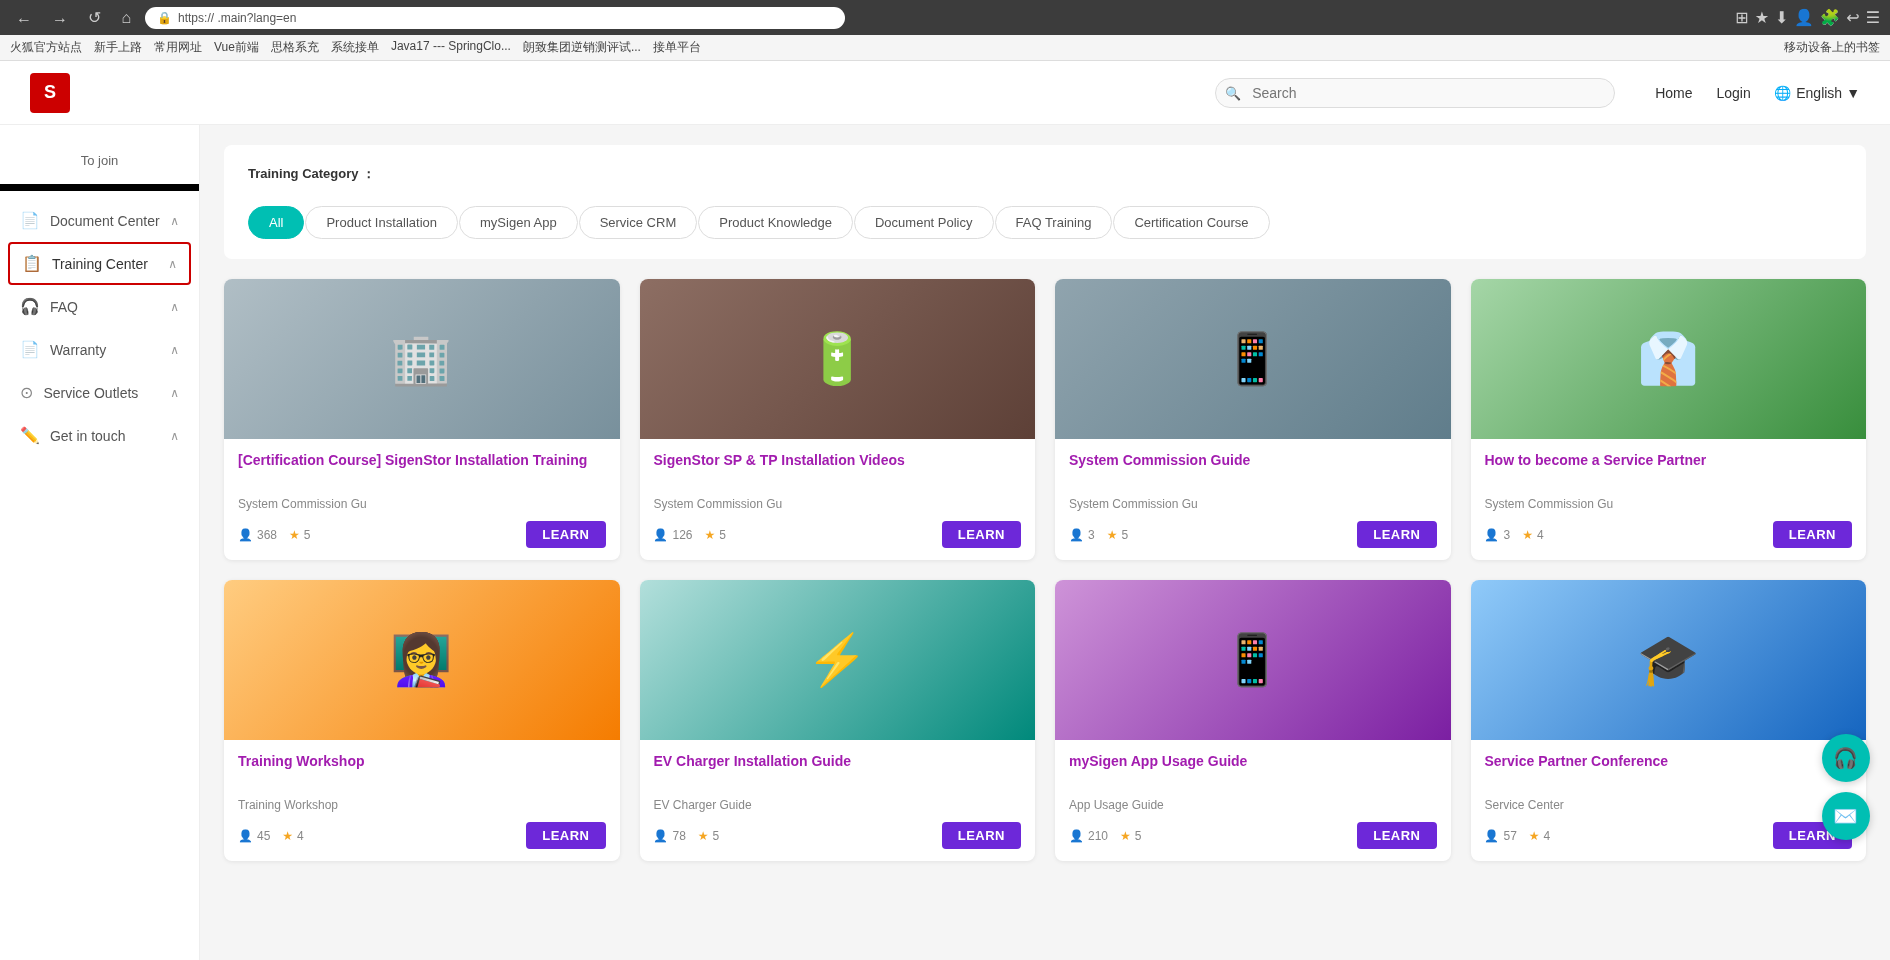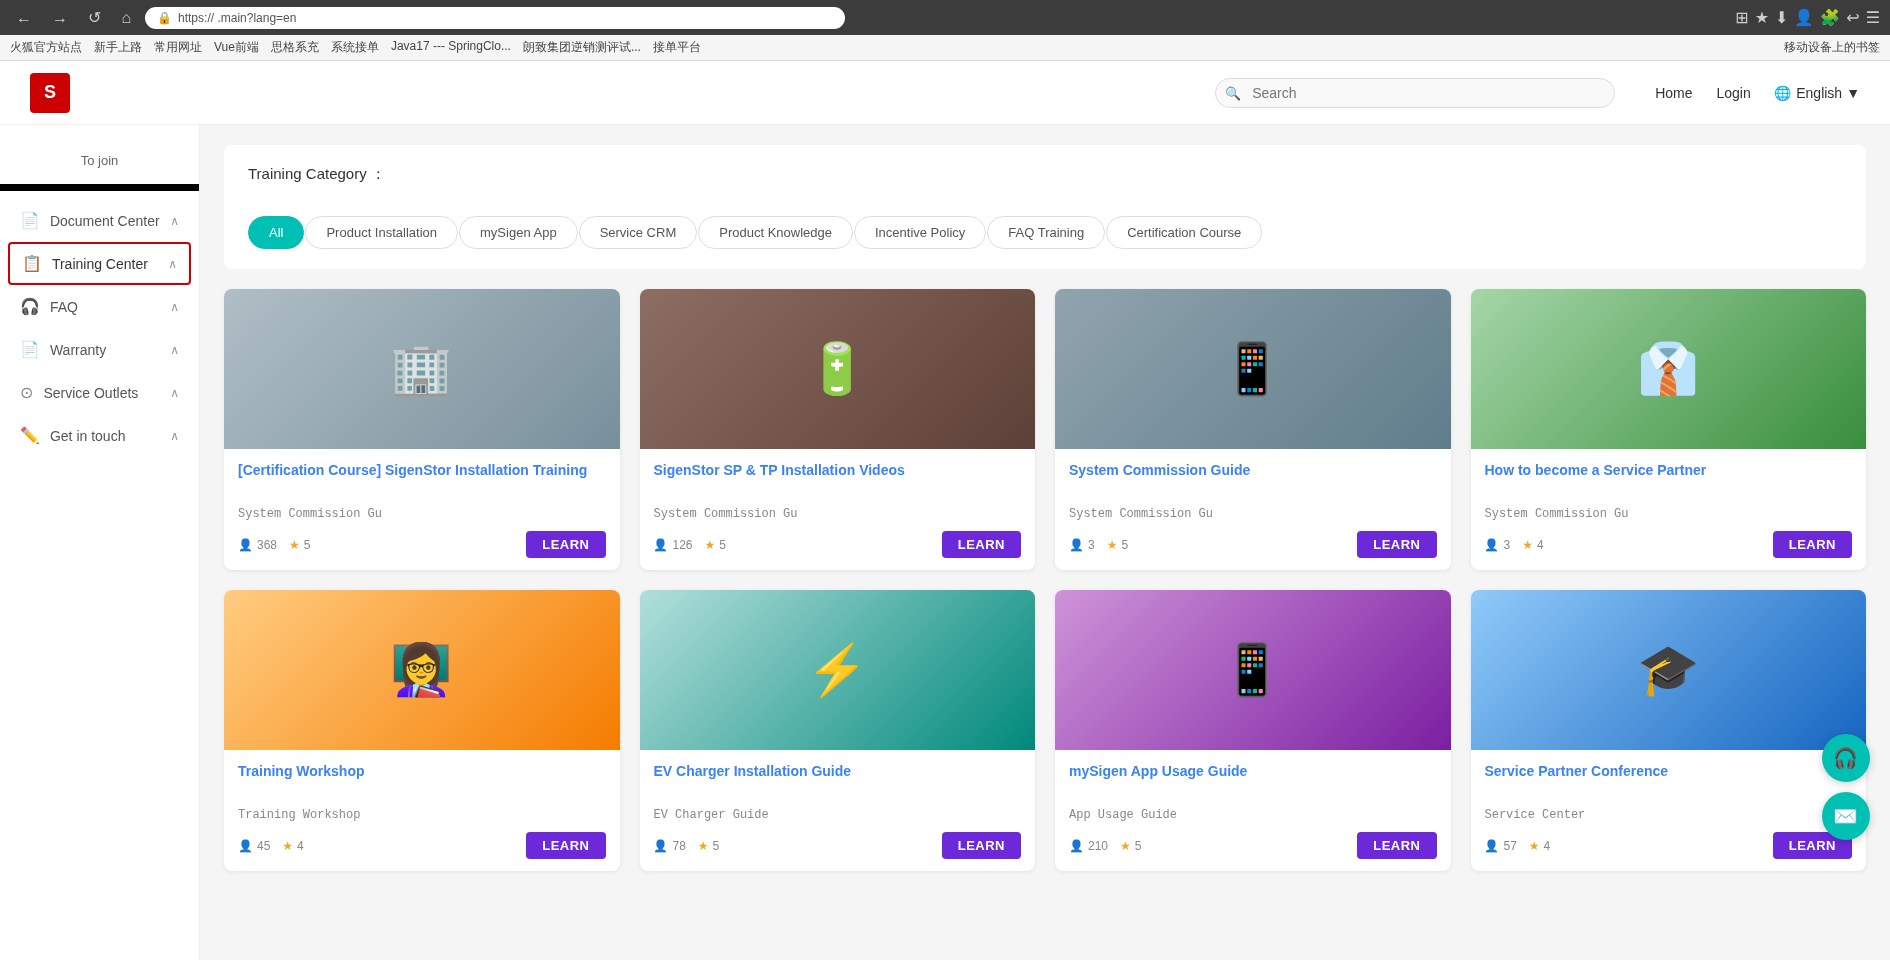--- a/index.html
+++ b/index.html
@@ -42,32 +42,32 @@
     .sidebar-item.active { border: 2px solid #cc0000; border-radius: 4px; margin: 0 8px; padding: 10px 12px; color: #333; }
     .sidebar-item-left { display: flex; align-items: center; gap: 10px; }
     .sidebar-icon { font-size: 16px; color: #888; }
     .sidebar-arrow { font-size: 12px; color: #999; }
 
     
     .main { flex: 1; overflow-y: auto; padding: 20px 24px; background: #f5f5f5; }
 
     
     .category-section { background: #fff; border-radius: 8px; padding: 20px 24px; margin-bottom: 20px; }
-    .category-title { font-size: 15px; color: #333; margin-bottom: 32px; font-weight: normal; }
+    .category-title { font-size: 13px; color: #333; margin-bottom: 23px; font-weight: bold; }
     .category-filters { display: flex; flex-wrap: wrap; gap: 1px; }
     .filter-btn { padding: 8px 20px; border-radius: 20px; border: 1px solid #ddd; background: #fff; cursor: pointer; font-size: 13px; color: #555; }
     .filter-btn.active { background: #00bfb3; color: #fff; border-color: #00bfb3; }
 
     
     .courses-grid { display: grid; grid-template-columns: repeat(4, 1fr); gap: 20px; }
     .course-card { background: #fff; border-radius: 8px; overflow: hidden; box-shadow: 0 1px 4px rgba(0,0,0,0.08); cursor: pointer; }
     .course-thumbnail { width: 100%; height: 160px; object-fit: cover; background: #ccc; position: relative; overflow: hidden; }
     .course-info { padding: 12px 14px; }
-    .course-title { font-size: 14px; font-weight: bold; color: #3b82f6; margin-bottom: 6px; line-height: 1.4; min-height: 40px; }
-    .course-subtitle { font-size: 12px; color: #888; margin-bottom: 10px; font-family: Liberation Mono, monospace; }
+    .course-title { font-size: 14px; font-weight: bold; color: #a21caf; margin-bottom: 6px; line-height: 1.4; min-height: 40px; }
+    .course-subtitle { font-size: 12px; color: #888; margin-bottom: 10px; }
     .course-footer { display: flex; align-items: center; justify-content: space-between; }
     .course-stats { display: flex; gap: 12px; font-size: 12px; color: #888; }
     .stat-item { display: flex; align-items: center; gap: 4px; }
     .learn-btn { background: #6d28d9; color: #fff; border: none; border-radius: 4px; padding: 6px 16px; font-size: 13px; cursor: pointer; font-weight: bold; letter-spacing: 0.5px; }
 
     
     .floating-btns { position: fixed; right: 20px; bottom: 120px; display: flex; flex-direction: column; gap: 10px; }
     .float-btn { width: 48px; height: 48px; border-radius: 50%; background: #00bfb3; display: flex; align-items: center; justify-content: center; cursor: pointer; box-shadow: 0 2px 8px rgba(0,0,0,0.2); color: white; font-size: 20px; }
 
     
@@ -195,21 +195,21 @@
     <div class="main">
 
       <div class="category-section">
         <div class="category-title">Training Category ：</div>
         <div class="category-filters">
           <button class="filter-btn active">All</button>
           <button class="filter-btn">Product Installation</button>
           <button class="filter-btn">mySigen App</button>
           <button class="filter-btn">Service CRM</button>
           <button class="filter-btn">Product Knowledge</button>
-          <button class="filter-btn">Incentive Policy</button>
+          <button class="filter-btn">Document Policy</button>
           <button class="filter-btn">FAQ Training</button>
           <button class="filter-btn">Certification Course</button>
         </div>
       </div>
 
       <div class="courses-grid" id="courses-grid">
       <div class="course-card">
     <div class="course-thumbnail thumb-1">
       <div style="width:100%;height:100%;display:flex;align-items:center;justify-content:center;font-size:50px;">
         🏢

